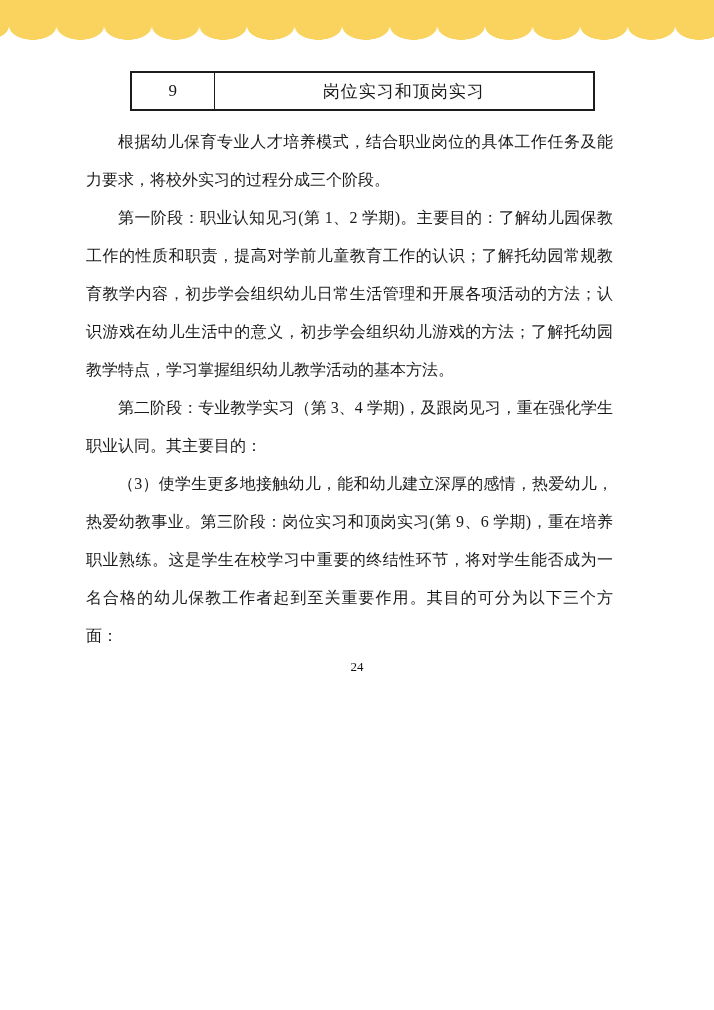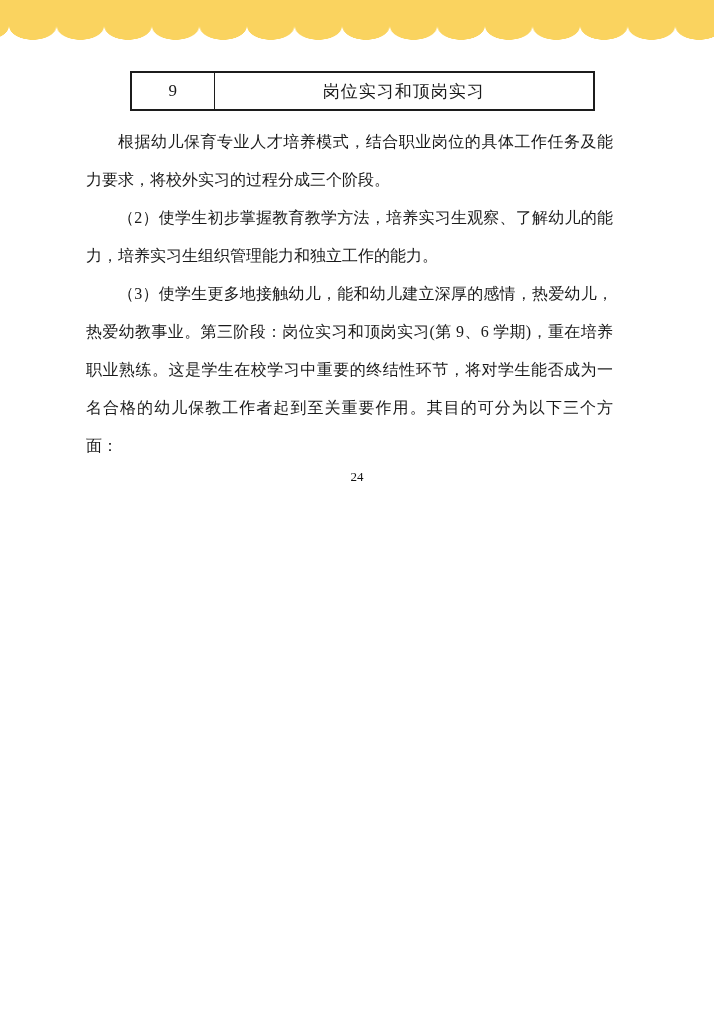--- a/index.html
+++ b/index.html
@@ -83,19 +83,20 @@
     <tbody>
       <tr>
         <td class="no">9</td>
         <td class="nm">岗位实习和顶岗实习</td>
       </tr>
     </tbody>
   </table>
 
   <section class="text">
     <p>根据幼儿保育专业人才培养模式，结合职业岗位的具体工作任务及能力要求，将校外实习的过程分成三个阶段。</p>
-    <p>（2）使学生初步掌握教育教学方法，培养实习生观察、了解幼儿的能力，培养实习生组织管理能力和独立工作的能力。</p>
+    <p>第一阶段：职业认知见习(第 1、2 学期)。主要目的：了解幼儿园保教工作的性质和职责，提高对学前儿童教育工作的认识；了解托幼园常规教育教学内容，初步学会组织幼儿日常生活管理和开展各项活动的方法；认识游戏在幼儿生活中的意义，初步学会组织幼儿游戏的方法；了解托幼园教学特点，学习掌握组织幼儿教学活动的基本方法。</p>
+    <p>第二阶段：专业教学实习（第 3、4 学期)，及跟岗见习，重在强化学生职业认同。其主要目的：</p>
     <p>（3）使学生更多地接触幼儿，能和幼儿建立深厚的感情，热爱幼儿，热爱幼教事业。第三阶段：岗位实习和顶岗实习(第 9、6 学期)，重在培养职业熟练。这是学生在校学习中重要的终结性环节，将对学生能否成为一名合格的幼儿保教工作者起到至关重要作用。其目的可分为以下三个方面：</p>
   </section>
 
   <footer class="pagenum">24</footer>
 
 </main>
 
 </body></html>

